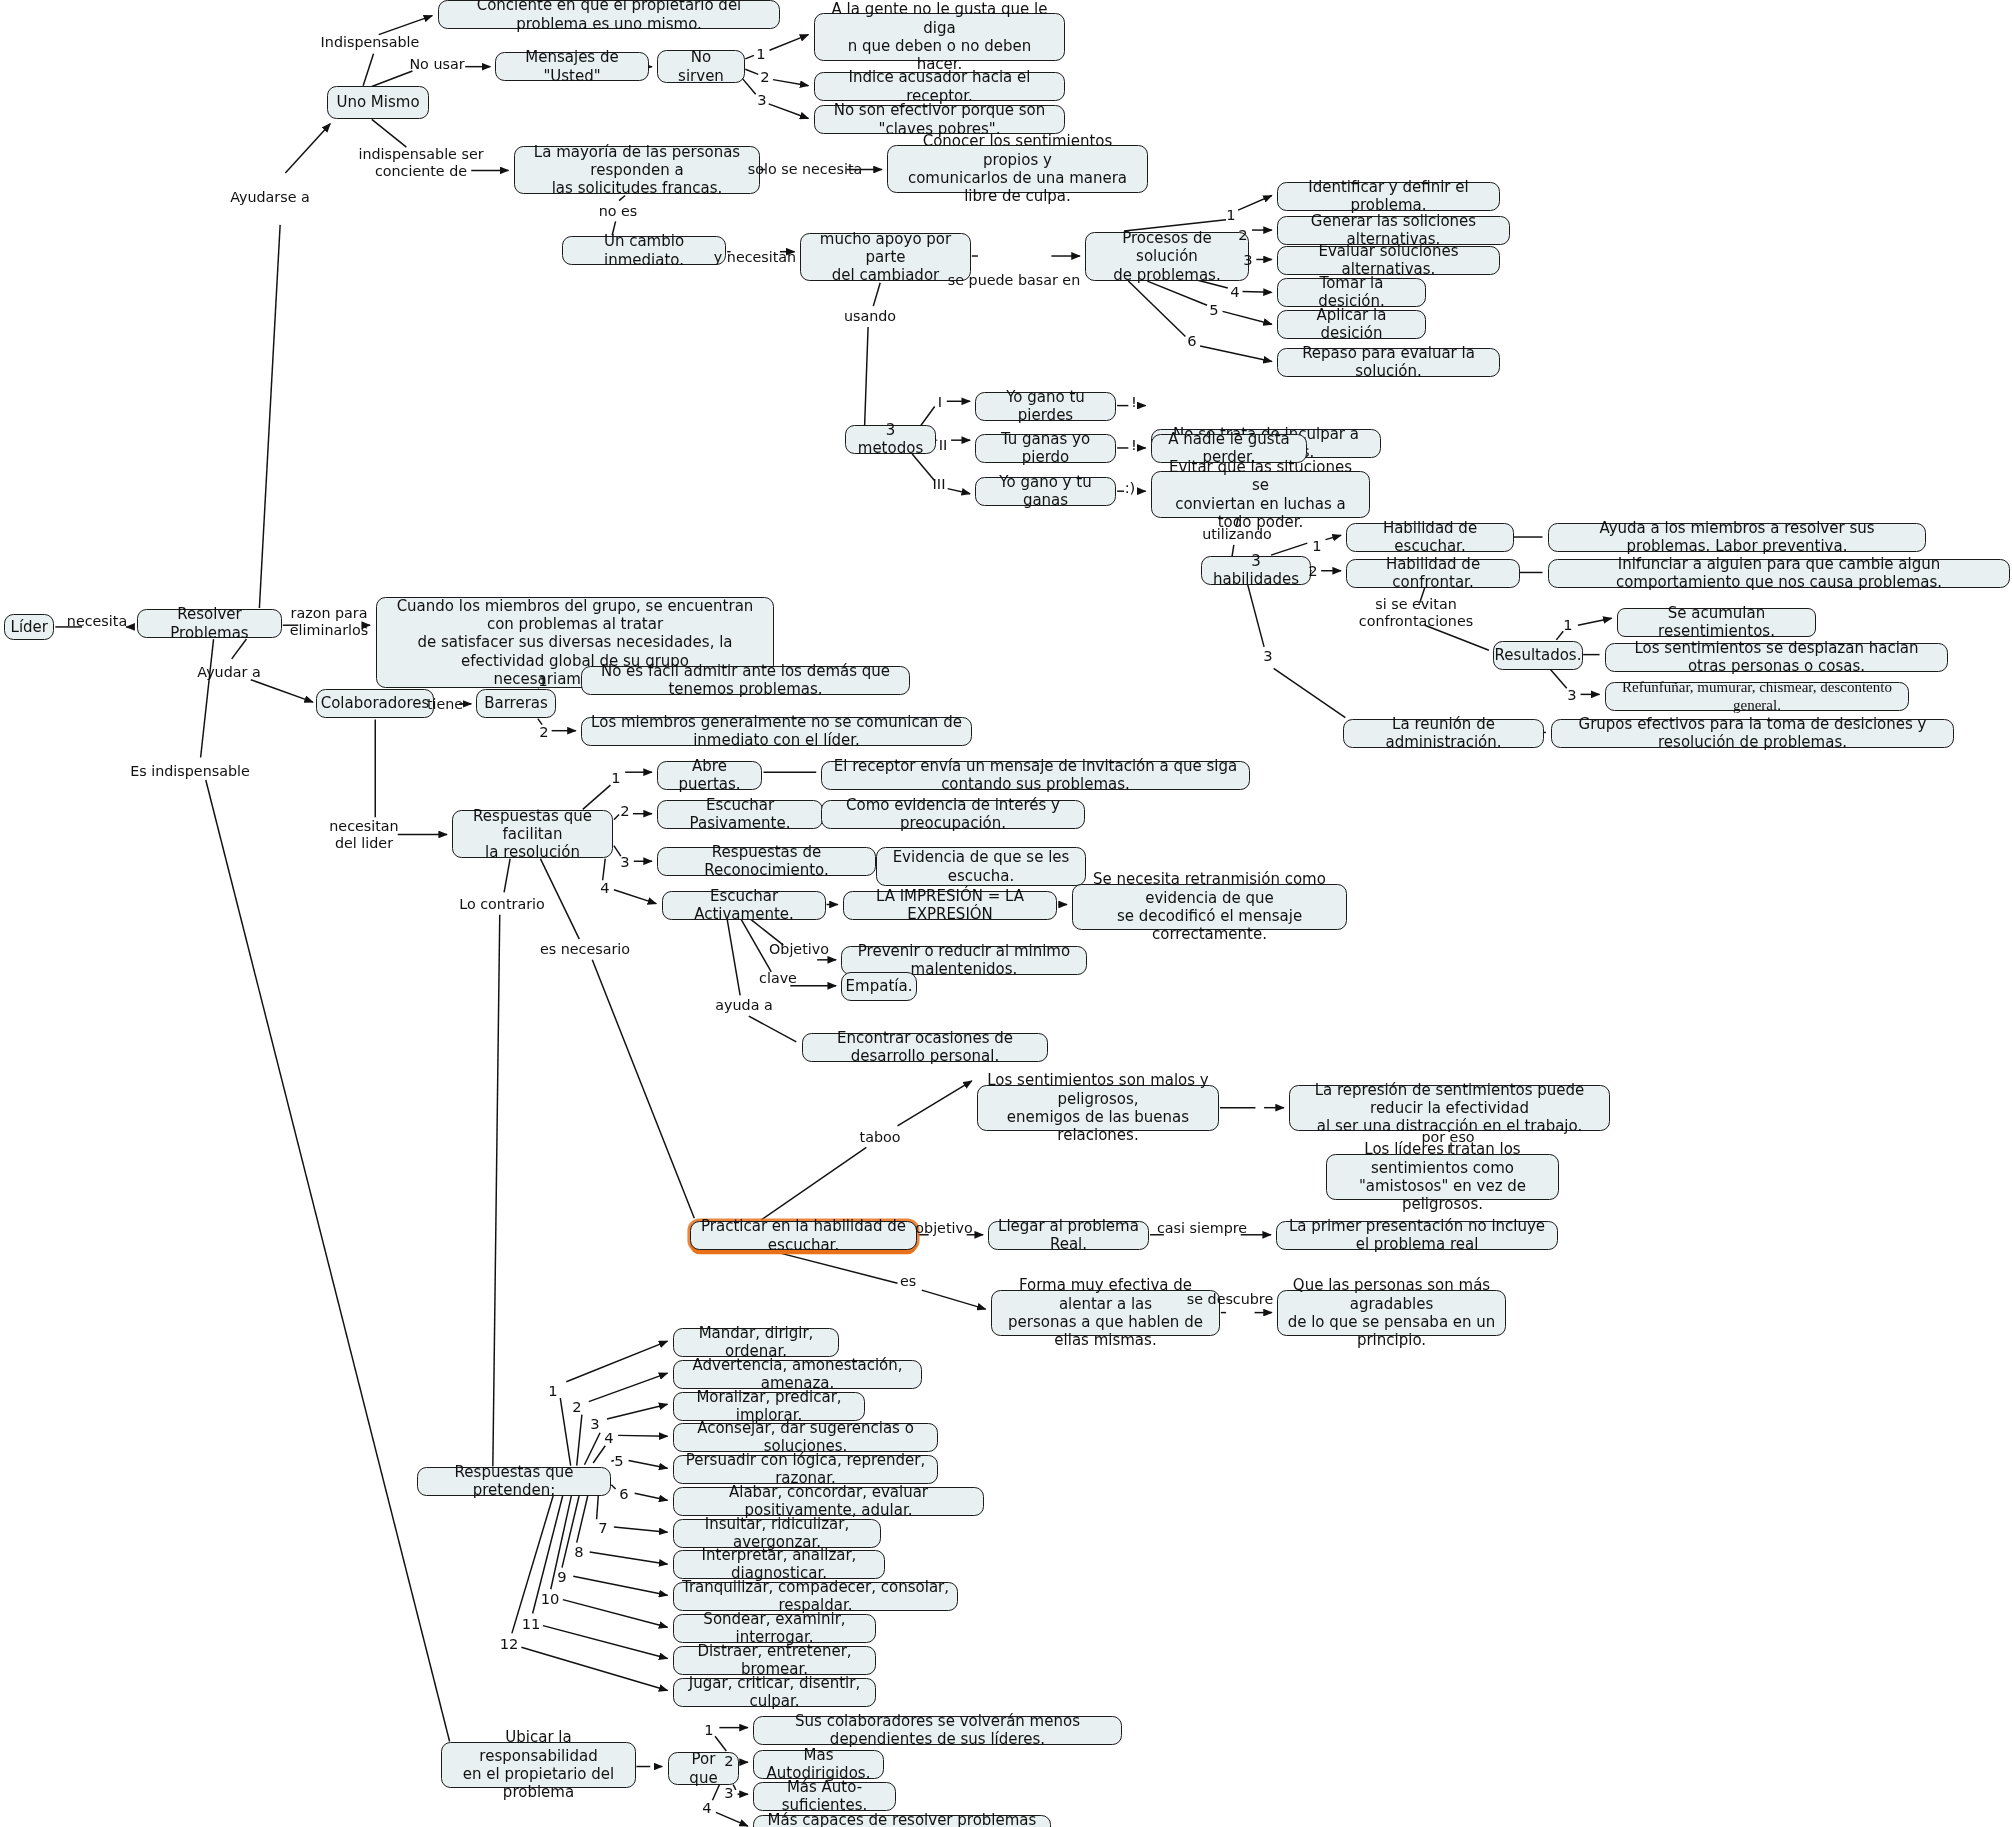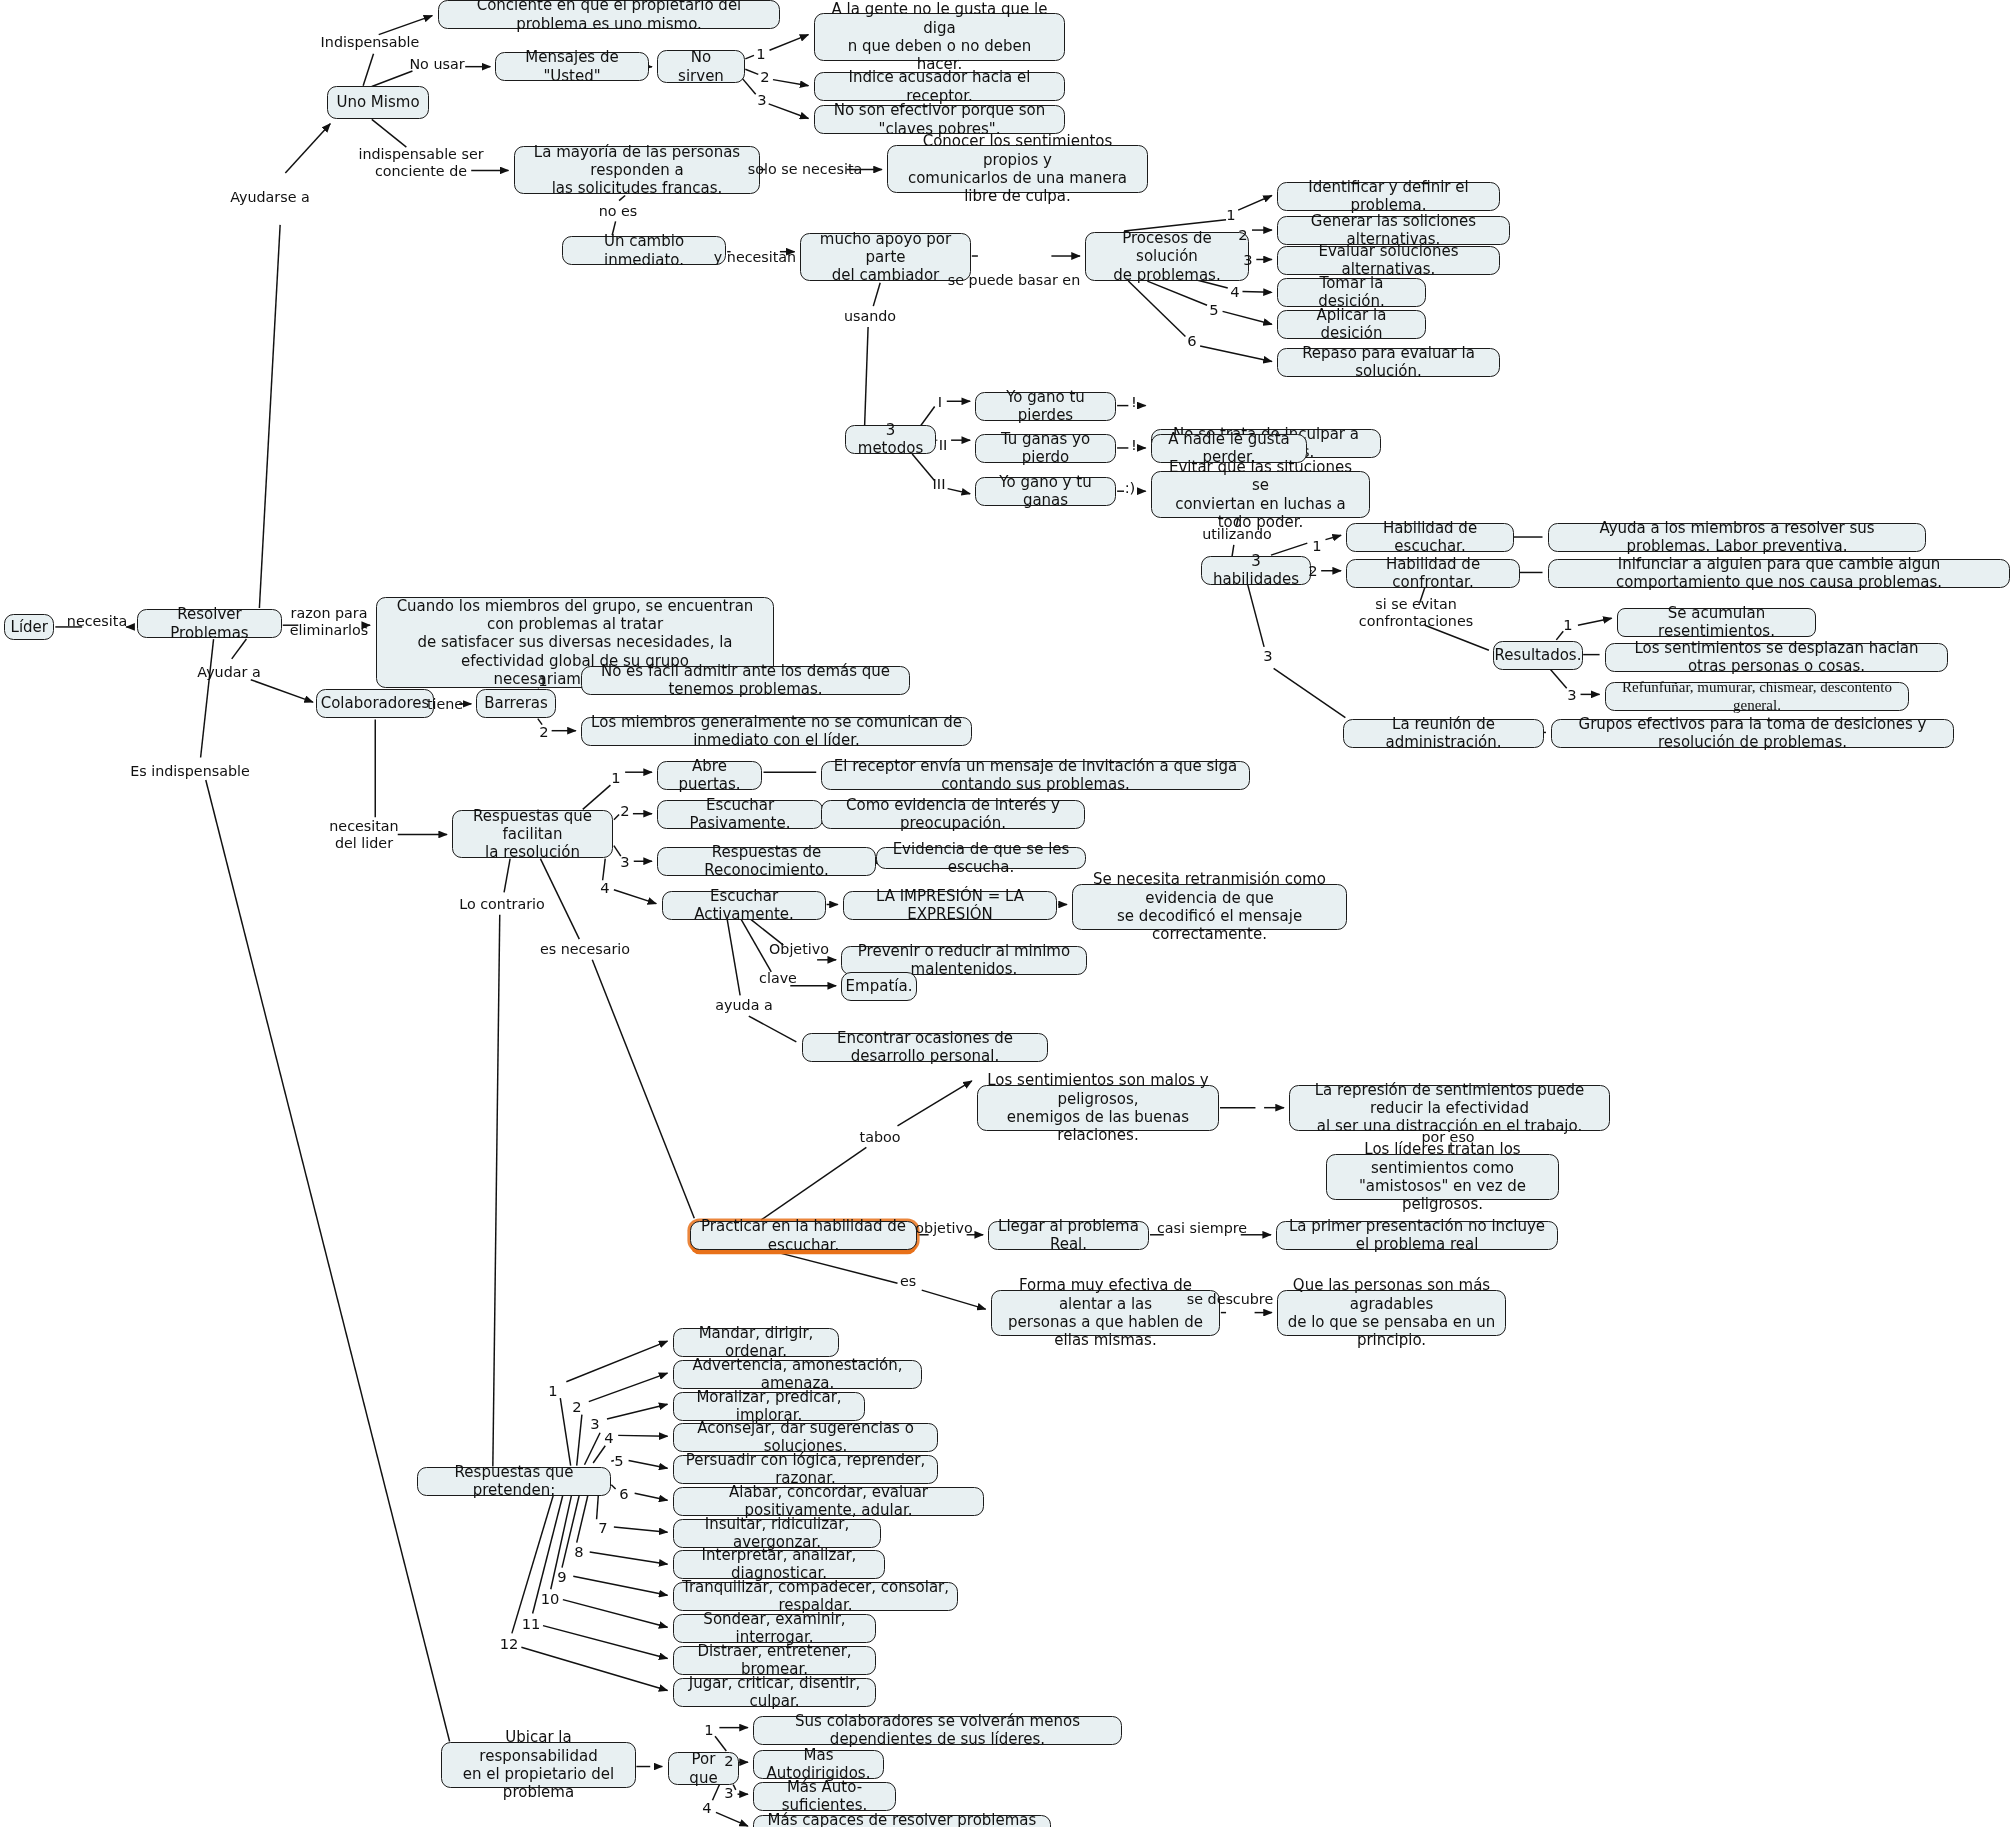--- a/index.html
+++ b/index.html
@@ -321,21 +321,21 @@
       <div class="node" style="left: 581px; top: 666px; width: 329px; height: 28.5px;">No es facil admitir ante los demás que tenemos problemas.</div>
       <div class="node" style="left: 581px; top: 717px; width: 391px; height: 28.5px;">Los miembros generalmente no se comunican de inmediato con el líder.</div>
       <div class="node" style="left: 452px; top: 810px; width: 161px; height: 48px;">Respuestas que facilitan
 la resolución</div>
       <div class="node" style="left: 657px; top: 761px; width: 105px; height: 28.5px;">Abre puertas.</div>
       <div class="node" style="left: 657px; top: 800px; width: 166px; height: 28.5px;">Escuchar Pasivamente.</div>
       <div class="node" style="left: 657px; top: 847px; width: 219px; height: 28.5px;">Respuestas de Reconocimiento.</div>
       <div class="node" style="left: 662px; top: 891px; width: 164px; height: 28.5px;">Escuchar Activamente.</div>
       <div class="node" style="left: 821px; top: 761px; width: 429px; height: 28.5px;">El receptor envía un mensaje de invitación a que siga contando sus problemas.</div>
       <div class="node" style="left: 821px; top: 800px; width: 264px; height: 28.5px;">Como evidencia de interés y preocupación.</div>
-      <div class="node" style="left: 876px; top: 847px; width: 210px; height: 22px;">Evidencia de que se les escucha.</div>
+      <div class="node" style="left: 876px; top: 847px; width: 210px; height: 39px;">Evidencia de que se les escucha.</div>
       <div class="node" style="left: 843px; top: 891px; width: 214px; height: 28.5px;">LA IMPRESIÓN = LA EXPRESIÓN</div>
       <div class="node" style="left: 1072px; top: 884px; width: 275px; height: 46px;">Se necesita retranmisión como evidencia de que
 se decodificó el mensaje correctamente.</div>
       <div class="node" style="left: 841px; top: 946px; width: 246px; height: 28.5px;">Prevenir o reducir al minimo malentenidos.</div>
       <div class="node" style="left: 841px; top: 972px; width: 76px; height: 28.5px; border-radius: 10px;">Empatía.</div>
       <div class="node" style="left: 802px; top: 1033px; width: 246px; height: 28.5px;">Encontrar ocasiones de desarrollo personal.</div>
       <div class="node hl" style="left: 690px; top: 1221px; width: 227px; height: 29px;">Practicar en la habilidad de escuchar.</div>
       <div class="node" style="left: 977px; top: 1085px; width: 242px; height: 46px;">Los sentimientos son malos y peligrosos,
 enemigos de las buenas relaciones.</div>
       <div class="node" style="left: 1289px; top: 1085px; width: 321px; height: 46px;">La represión de sentimientos puede reducir la efectividad

